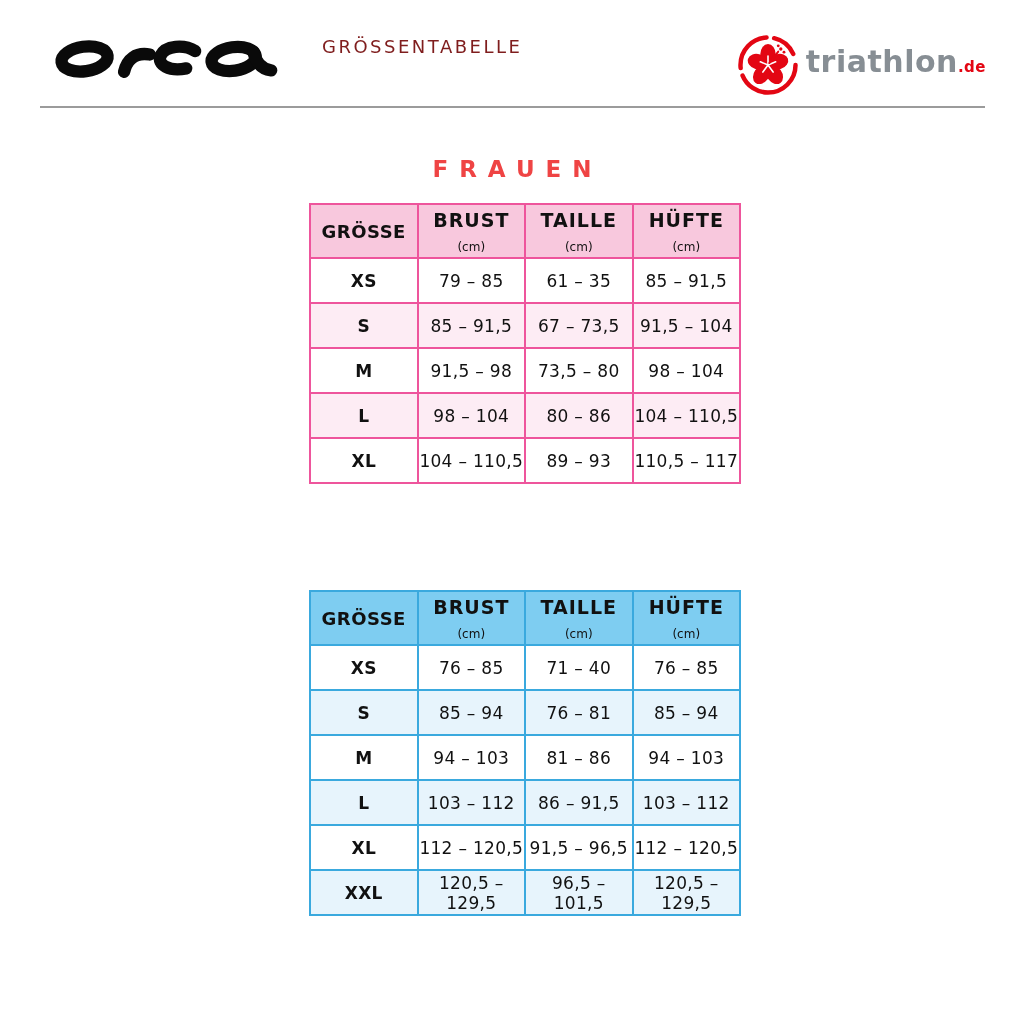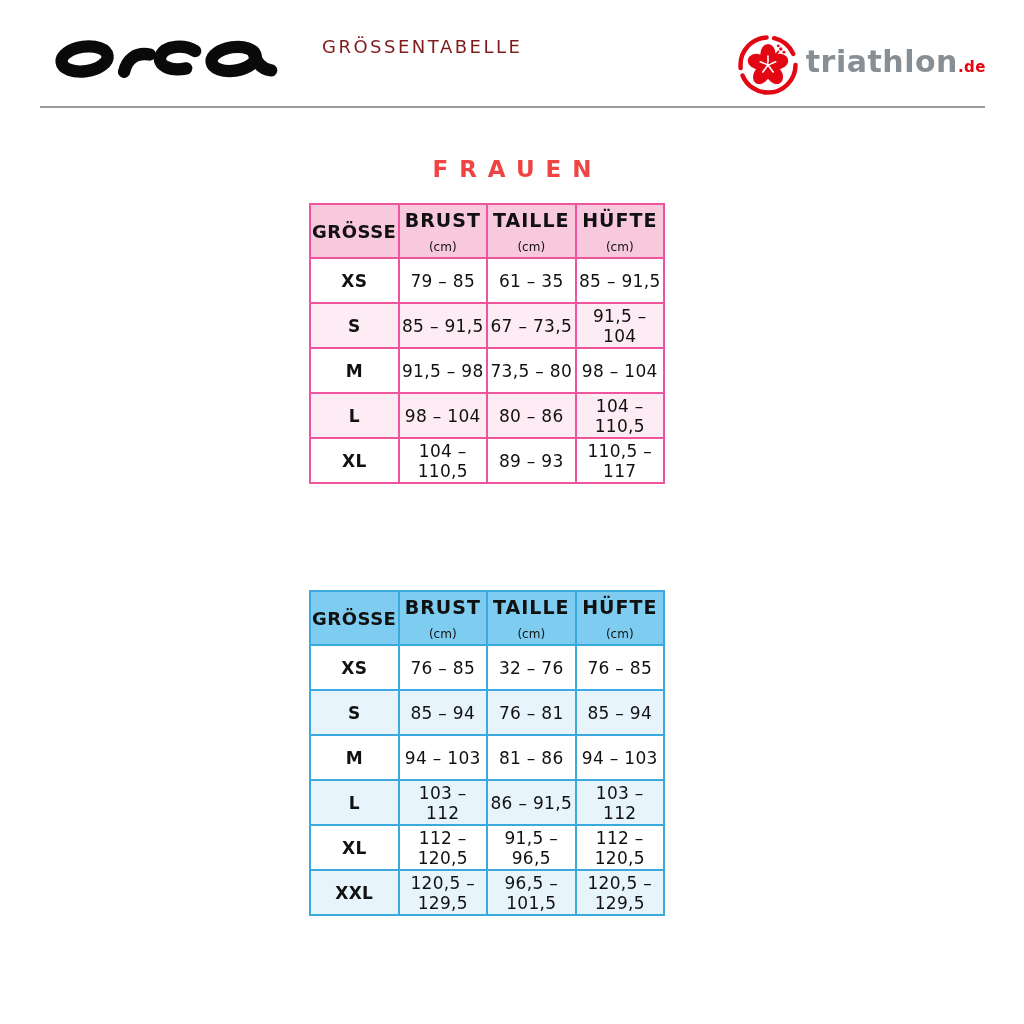--- a/index.html
+++ b/index.html
@@ -30,21 +30,21 @@
   
   .section-title {
     text-align:center; font-size:23px; font-weight:bold;
     letter-spacing:11px; text-indent:11px; margin:0;
   }
   .title-women { position:absolute; top:156px; left:0; right:0; color:#ef4444; }
   .title-men   { position:absolute; top:545px; left:0; right:0; color:#1e9cd7; }
 
   
   .size-table {
-    position:absolute; left:309px; width:356px;
+    position:absolute; left:309px; width:432px;
     border-collapse:collapse; table-layout:fixed;
   }
   .size-table col { width:25%; }
   .size-table th, .size-table td { text-align:center; vertical-align:middle; padding:0; }
   .size-table th { height:52px; }
   .size-table td { height:43px; font-size:17px; letter-spacing:0.3px; }
   .col-head-label { display:block; font-size:19px; font-weight:bold; letter-spacing:1px;text-align:center; }
   .col-head-unit  { display:block; font-size:12px; font-weight:normal; margin-top:9px; }
   .grosse-head { font-size:18px; font-weight:bold; letter-spacing:0.5px; }
   .size-cell { font-weight:bold; font-size:18px; letter-spacing:1px; }
@@ -194,21 +194,21 @@
         <th>
           <span class="col-head-label">HÜFTE</span>
           <span class="col-head-unit">(cm)</span>
         </th>
       </tr>
     </thead>
     <tbody>
       <tr>
         <td class="size-cell">XS</td>
         <td>76 – 85</td>
-        <td>32 – 76</td>
+        <td>71 – 40</td>
         <td>76 – 85</td>
       </tr>
       <tr>
         <td class="size-cell">S</td>
         <td>85 – 94</td>
         <td>76 – 81</td>
         <td>85 – 94</td>
       </tr>
       <tr>
         <td class="size-cell">M</td>

